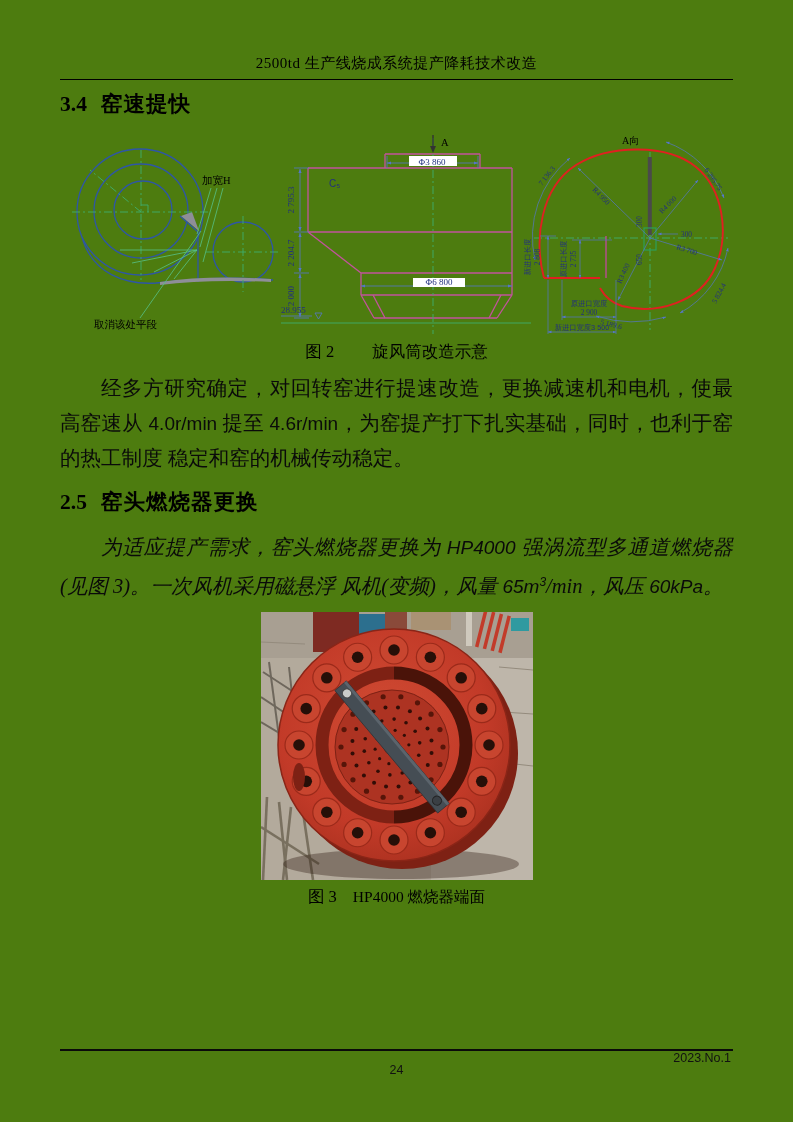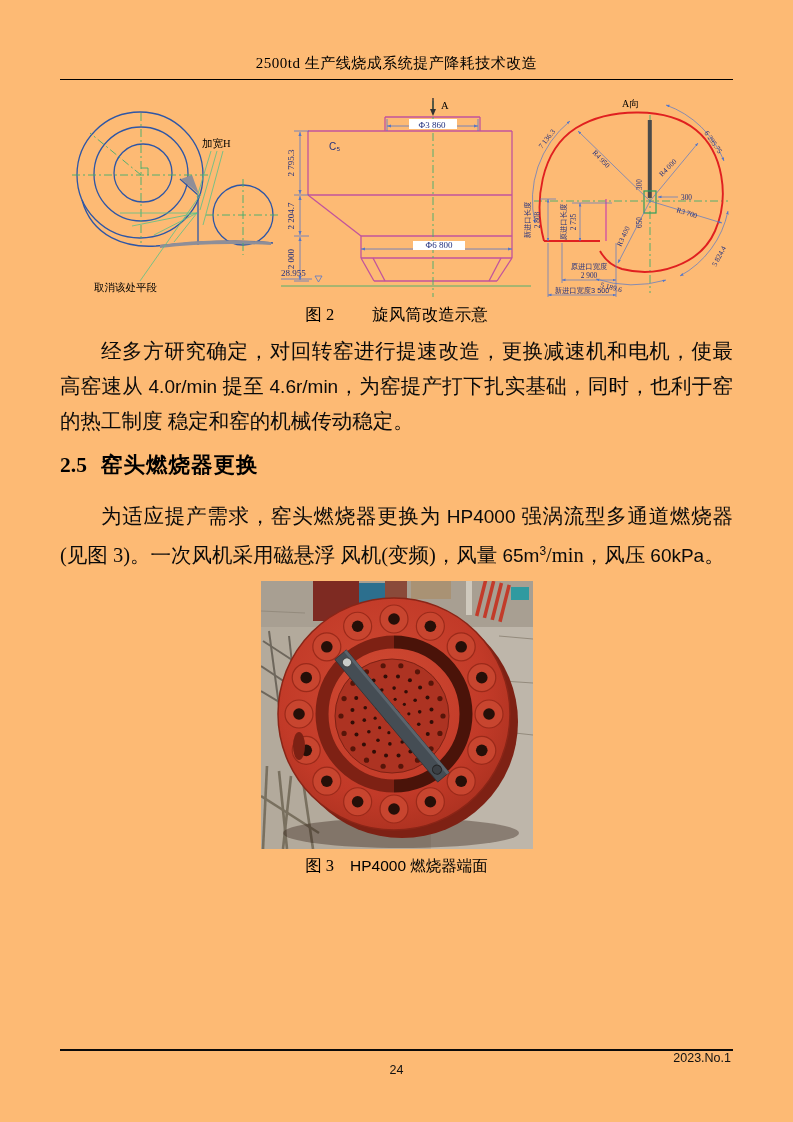--- a/index.html
+++ b/index.html
@@ -1,33 +1,33 @@
 <!DOCTYPE html>
 <html><head>
 <meta charset="utf-8">
 <style>
   html,body{margin:0;padding:0;background:#888;}
-  .page{position:relative;width:793px;height:1122px;margin:0 auto;background:#fdba74;
+  .page{position:relative;width:793px;height:1122px;margin:0 auto;background:#4d7c0f;
         font-family:"Liberation Serif","DejaVu Serif",serif;color:#111;overflow:hidden;}
   .content{position:absolute;left:60px;right:60px;top:0;}
   .header-title{padding-top:54px;text-align:center;font-size:15px;letter-spacing:.5px;color:#000;}
   .header-rule{border-bottom:1.6px solid #000;margin-top:6px;}
   h2.sec{margin:12px 0 0 0;font-size:21.5px;line-height:25px;font-weight:bold;color:#000;}
   h2.sec .hnum{font-family:"Liberation Serif",serif;margin-right:14px;}
   h2.sec .htitle{font-family:"Liberation Sans","DejaVu Sans",sans-serif;letter-spacing:1px;}
   p.body{margin:9px 0 0 0;font-size:20.5px;line-height:35px;text-align:justify;text-indent:2em;color:#0a0a0a;}
-  p.body.np{margin-top:21px;}
+  p.body.np{margin-top:15px;font-style:italic;}
   .latin{font-family:"Liberation Sans","DejaVu Sans",sans-serif;font-size:19px;}
   .latin.b{font-weight:normal;}
   sup{font-size:12px;}
   .fig2{position:relative;height:207px;margin-top:15px;}
   .fig2 svg{position:absolute;top:0;}
   .caption{margin-top:3px;text-align:center;font-size:16.5px;line-height:20px;color:#000;}
   .caption .cap-gap{margin-left:38px;}
-  .caption3 .cap-gap{margin-left:16px;font-family:Liberation Sans, sans-serif;font-size:15.5px;}
+  .caption3 .cap-gap{margin-left:16px;font-family:Liberation Serif, serif;font-size:15.5px;}
   .photo-wrap{width:272px;margin:8px auto 0 auto;}
   .footer{position:absolute;left:60px;right:60px;top:1049px;}
   .footer-rule{border-top:2.5px solid #0a0a0a;}
   .footer-row{position:relative;height:22px;font-family:"Liberation Sans","DejaVu Sans",sans-serif;font-size:12.5px;}
   .footer-row .pageno{position:absolute;left:50%;transform:translateX(-50%);top:12px;}
   .footer-row .issue{position:absolute;right:2px;top:0;}
   
   text{user-select:none;}
   .dimtxt{font-family:"Liberation Serif",serif;font-size:9px;fill:#22307e;}
   .dimtxt7{font-family:"Liberation Serif",serif;font-size:7.3px;fill:#22307e;}
@@ -36,20 +36,21 @@
 </style>
 </head>
 <body>
 
 <div class="page">
  <div class="content">
 
   <div class="header-title">2500td 生产线烧成系统提产降耗技术改造</div>
   <div class="header-rule"></div>
 
+  <h2 class="sec"><span class="hnum">3.4</span><span class="htitle">窑速提快</span></h2>
 
 
   <div class="fig2">
 
    <svg style="left:8px" width="216" height="204" viewBox="0 0 216 204">
      <g stroke="#2e56a6" stroke-width="1.3" fill="none">
        <circle cx="72" cy="80" r="63"></circle>
        <circle cx="73" cy="79" r="47"></circle>
        <circle cx="75" cy="78" r="29"></circle>
        <circle cx="175" cy="120" r="30"></circle>

